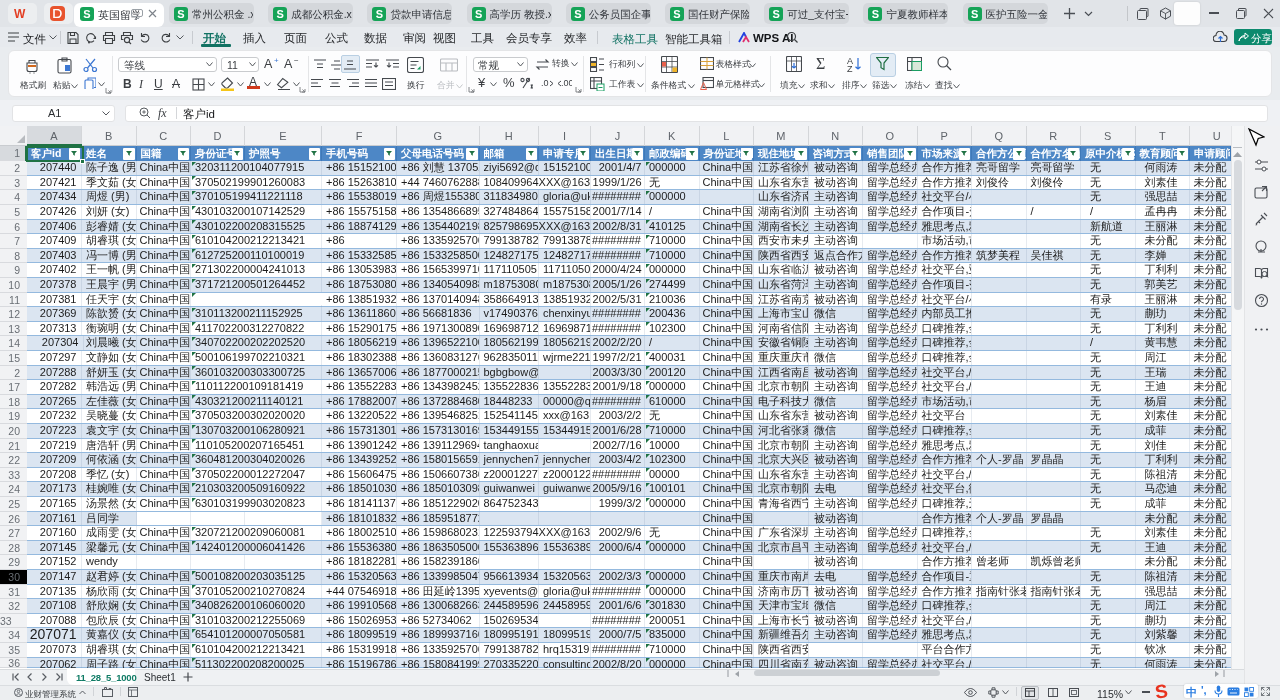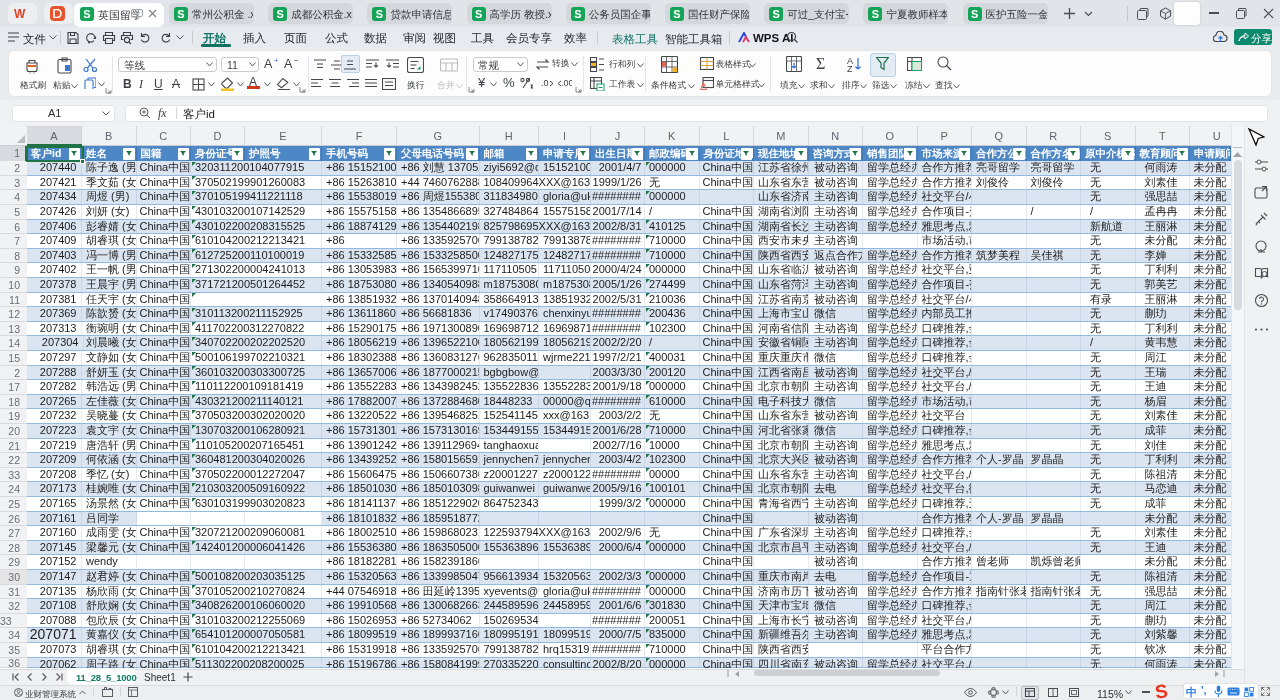--- a/index.html
+++ b/index.html
@@ -490,21 +490,21 @@
 <div class="abs" style="left:0;top:424.0px;width:27px;height:14.60px;background:#f1f2f4;border-bottom:1px solid #d8dade;color:#696e74;font-size:10.5px;text-align:right;padding-right:7px;line-height:14.60px;">20</div>
 <div class="abs" style="left:0;top:438.6px;width:27px;height:14.60px;background:#f1f2f4;border-bottom:1px solid #d8dade;color:#696e74;font-size:10.5px;text-align:right;padding-right:7px;line-height:14.60px;">21</div>
 <div class="abs" style="left:0;top:453.2px;width:27px;height:14.60px;background:#f1f2f4;border-bottom:1px solid #d8dade;color:#696e74;font-size:10.5px;text-align:right;padding-right:7px;line-height:14.60px;">22</div>
 <div class="abs" style="left:0;top:467.8px;width:27px;height:14.60px;background:#f1f2f4;border-bottom:1px solid #d8dade;color:#696e74;font-size:10.5px;text-align:right;padding-right:7px;line-height:14.60px;">33</div>
 <div class="abs" style="left:0;top:482.4px;width:27px;height:14.60px;background:#f1f2f4;border-bottom:1px solid #d8dade;color:#696e74;font-size:10.5px;text-align:right;padding-right:7px;line-height:14.60px;">24</div>
 <div class="abs" style="left:0;top:497.0px;width:27px;height:14.60px;background:#f1f2f4;border-bottom:1px solid #d8dade;color:#696e74;font-size:10.5px;text-align:right;padding-right:7px;line-height:14.60px;">25</div>
 <div class="abs" style="left:0;top:511.6px;width:27px;height:14.60px;background:#f1f2f4;border-bottom:1px solid #d8dade;color:#696e74;font-size:10.5px;text-align:right;padding-right:7px;line-height:14.60px;">26</div>
 <div class="abs" style="left:0;top:526.2px;width:27px;height:14.60px;background:#f1f2f4;border-bottom:1px solid #d8dade;color:#696e74;font-size:10.5px;text-align:right;padding-right:7px;line-height:14.60px;">27</div>
 <div class="abs" style="left:0;top:540.8px;width:27px;height:14.60px;background:#f1f2f4;border-bottom:1px solid #d8dade;color:#696e74;font-size:10.5px;text-align:right;padding-right:7px;line-height:14.60px;">28</div>
 <div class="abs" style="left:0;top:555.4px;width:27px;height:14.60px;background:#f1f2f4;border-bottom:1px solid #d8dade;color:#696e74;font-size:10.5px;text-align:right;padding-right:7px;line-height:14.60px;">29</div>
-<div class="abs" style="left:0;top:570.0px;width:27px;height:14.60px;background:#e5e5e5;border-bottom:1px solid #d8dade;color:#696e74;font-size:10.5px;text-align:right;padding-right:7px;line-height:14.60px;">30</div>
+<div class="abs" style="left:0;top:570.0px;width:27px;height:14.60px;background:#000000;border-bottom:1px solid #d8dade;color:#696e74;font-size:10.5px;text-align:right;padding-right:7px;line-height:14.60px;">30</div>
 <div class="abs" style="left:0;top:584.6px;width:27px;height:14.60px;background:#f1f2f4;border-bottom:1px solid #d8dade;color:#696e74;font-size:10.5px;text-align:right;padding-right:7px;line-height:14.60px;">31</div>
 <div class="abs" style="left:0;top:599.2px;width:27px;height:14.60px;background:#f1f2f4;border-bottom:1px solid #d8dade;color:#696e74;font-size:10.5px;text-align:right;padding-right:7px;line-height:14.60px;">32</div>
 <div class="abs" style="left:0;top:613.8px;width:27px;height:14.60px;background:#f1f2f4;border-bottom:1px solid #d8dade;color:#696e74;font-size:10.5px;text-align:right;padding-right:21px;line-height:14.60px;">33</div>
 <div class="abs" style="left:0;top:628.4px;width:27px;height:14.60px;background:#f1f2f4;border-bottom:1px solid #d8dade;color:#696e74;font-size:10.5px;text-align:right;padding-right:7px;line-height:14.60px;">34</div>
 <div class="abs" style="left:0;top:643.0px;width:27px;height:14.60px;background:#f1f2f4;border-bottom:1px solid #d8dade;color:#696e74;font-size:10.5px;text-align:right;padding-right:7px;line-height:14.60px;">35</div>
 <div class="abs" style="left:0;top:657.6px;width:27px;height:10.90px;background:#f1f2f4;border-bottom:1px solid #d8dade;color:#696e74;font-size:10.5px;text-align:right;padding-right:7px;line-height:10.90px;">36</div>
 <div class="abs" style="left:24.5px;top:146px;width:2.5px;height:15.2px;background:#1f7244;"></div>
 <div class="abs" style="left:27px;top:146.0px;width:1204px;height:15.2px;background:#4d87c6;"></div>
 <div class="abs" style="left:27.0px;top:146.0px;width:55.0px;height:15.2px;border-right:1px solid #3f79b8;color:#fff;font-size:10.5px;font-weight:bold;line-height:15.2px;padding-left:4px;white-space:nowrap;overflow:hidden;">客户id</div>
 <div class="abs" style="left:68.5px;top:148.0px;width:11.5px;height:11.5px;background:#fff;border-radius:1px;"></div>

